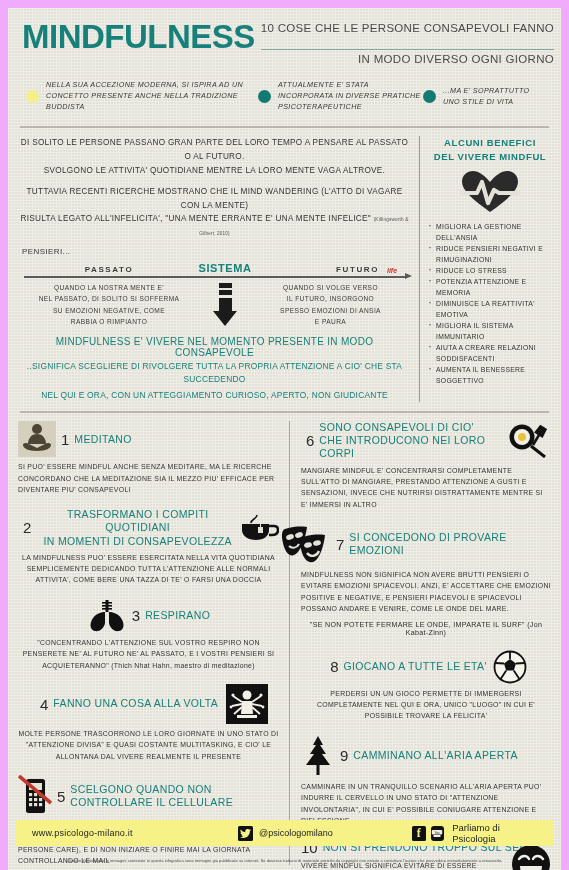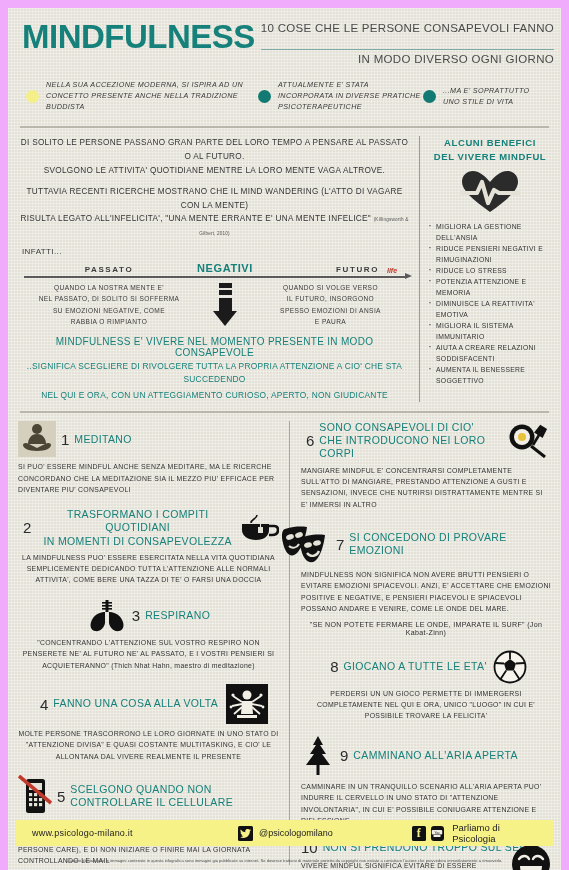--- a/index.html
+++ b/index.html
@@ -172,26 +172,26 @@
         <div class="p-line p-center">DI SOLITO LE PERSONE PASSANO GRAN PARTE DEL LORO TEMPO A PENSARE AL PASSATO O AL FUTURO.</div>
         <div class="p-line p-center">SVOLGONO LE ATTIVITA' QUOTIDIANE MENTRE LA LORO MENTE VAGA ALTROVE.</div>
       </div>
       <div class="p-block">
         <div class="p-line p-center">TUTTAVIA RECENTI RICERCHE MOSTRANO CHE IL MIND WANDERING (L'ATTO DI VAGARE CON LA MENTE)</div>
         <div class="p-line p-center">
           <span>RISULTA LEGATO ALL'INFELICITA', "UNA MENTE ERRANTE E' UNA MENTE INFELICE"</span>
           <span class="cite">(Killingsworth &amp; Gilbert, 2010)</span>
         </div>
       </div>
-      <div class="infatti">INFATTI...</div>
+      <div class="infatti">PENSIERI...</div>
 
       <div class="tl">
         <div class="tl-labels">
           <div style="width:170px;text-align:center;" class="tl-lab">PASSATO</div>
-          <div style="width:62px;text-align:center;" class="tl-lab pres">NEGATIVI</div>
+          <div style="width:62px;text-align:center;" class="tl-lab pres">SISTEMA</div>
           <div style="flex:1;text-align:right;" class="tl-lab">FUTURO</div>
           <div style="width:26px;text-align:center;" class="tl-life">life</div>
         </div>
         <div class="tl-axis">
           <span class="tl-arrow"></span>
         </div>
         <div class="tl-cols">
           <div class="tl-col tl-past">
             <div>QUANDO LA NOSTRA MENTE E'</div>
             <div>NEL PASSATO, DI SOLITO SI SOFFERMA</div>

